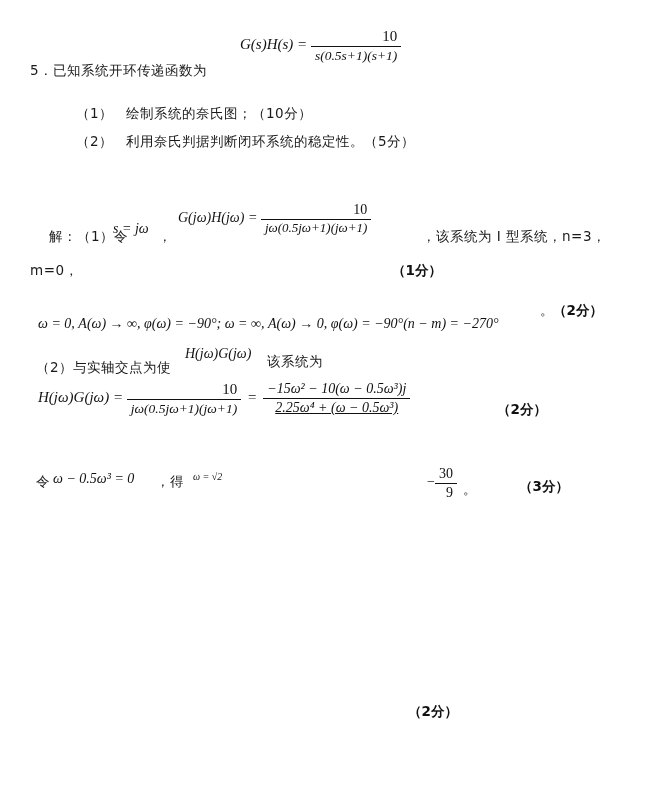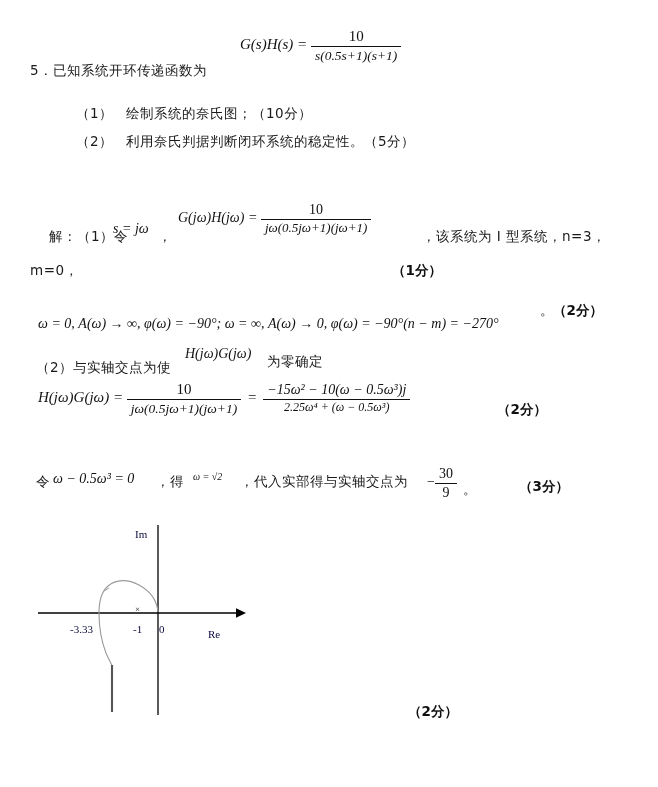--- a/index.html
+++ b/index.html
@@ -31,21 +31,21 @@
     color: #1a1a1a;
   }
 
   
   .math {
     font-family: "Liberation Serif", "DejaVu Serif", serif;
     font-style: italic;
     white-space: nowrap;
     color: #111;
   }
-  .math .up { font-style: normal; }
+  .math .up { font-style: normal; text-align: right; }
   .frac {
     display: inline-block;
     vertical-align: middle;
     text-align: center;
     line-height: 1.12;
   }
   .frac > .num {
     display: block;
     padding: 0 4px 1px 4px;
     border-bottom: 1.2px solid #111;
@@ -121,74 +121,46 @@
   <div class="abs score" style="left:392px; top:262px;">（1分）</div>
 
   <div class="abs math" style="left:38px; top:296px; font-size:14px;margin-top:20px;">
     <span>ω = 0, A(ω) → ∞, φ(ω) = −90°; ω = ∞, A(ω) → 0, φ(ω) = −90°(n − m) = −270°</span>
   </div>
   <div class="abs cn" style="left:540px; top:302px;">。</div>
   <div class="abs score" style="left:553px; top:302px;">（2分）</div>
 
   <div class="abs cn" style="left:36px; top:359px;text-align:right;">（2）与实轴交点为使</div>
   <div class="abs math" style="left:185px; top:346px; font-size:14px;">H(jω)G(jω)</div>
-  <div class="abs cn" style="left:267px; top:353px;">为零确定</div>
+  <div class="abs cn" style="left:267px; top:353px;">该系统为</div>
 
   <div class="abs math" style="left:38px; top:381px; font-size:15px;">
     <span>H(jω)G(jω) =</span>
     <span class="frac">
       <span class="num up">10</span>
       <span class="den" style="font-size:13.5px;">jω(0.5jω+1)(jω+1)</span>
     </span>
     <span class="up" style="padding:0 3px;">=</span>
     <span class="frac">
       <span class="num" style="font-size:14px;">−15ω² − 10(ω − 0.5ω³)j</span>
-      <span class="den" style="font-size:12px;">2.25ω⁴ + (ω − 0.5ω³)</span>
+      <span class="den" style="font-size:14px;text-decoration:underline;">2.25ω⁴ + (ω − 0.5ω³)</span>
     </span>
   </div>
   <div class="abs score" style="left:497px; top:401px;">（2分）</div>
 
   <div class="abs cn" style="left:36px; top:473px;">令</div>
   <div class="abs math" style="left:53px; top:471px; font-size:14px;">ω − 0.5ω³ = 0</div>
   <div class="abs cn" style="left:156px; top:473px;">，得</div>
   <div class="abs math" style="left:193px; top:471px; font-size:10px;">ω = √2</div>
-  <div class="abs cn" style="left:240px; top:473px;">，代入实部得与实轴交点为</div>
 
   <div class="abs math" style="left:427px; top:466px; font-size:14px;">
     <span class="up">−</span><span class="frac">
       <span class="num up">30</span>
       <span class="den up">9</span>
     </span>
   </div>
   <div class="abs cn" style="left:463px; top:481px;">。</div>
   <div class="abs score" style="left:519px; top:478px;">（3分）</div>
 
-  <div class="abs" style="left:0px; top:515px; width:330px; height:210px;">
-    <svg width="330" height="210" viewBox="0 0 330 210">
-
-      <line x1="38" y1="98" x2="236" y2="98" stroke="#000" stroke-width="1.3"></line>
-      <polygon points="236,93.2 246,98 236,102.8" fill="#000"></polygon>
-
-      <line x1="158" y1="10" x2="158" y2="200" stroke="#000" stroke-width="1.3"></line>
-
-      <path d="M 158,97 C 157,86 150,76 139,70 C 128,64 116,64 108,71
-               C 101,77 99,86 99,98" fill="none" stroke="#9a9a9a" stroke-width="1.1"></path>
-      <path d="M 99,98 C 99,112 101,125 106,138 C 109,145 111,148 112,151" fill="none" stroke="#9a9a9a" stroke-width="1.1"></path>
-
-      <line x1="112" y1="150" x2="112" y2="197" stroke="#555" stroke-width="2.1"></line>
-
-      <path d="M 104,76 l 5,-3" stroke="#9a9a9a" stroke-width="1" fill="none"></path>
-    </svg>
-
-    <div class="abs axlabel" style="left:135px; top:13px;">Im</div>
-
-    <div class="abs axlabel" style="left:208px; top:113px;">Re</div>
-
-    <div class="abs ticklabel" style="left:135px; top:89px; font-size:9px; color:#222;">×</div>
-
-    <div class="abs ticklabel" style="left:70px; top:108px;">-3.33</div>
-    <div class="abs ticklabel" style="left:133px; top:108px;">-1</div>
-    <div class="abs ticklabel" style="left:159px; top:108px;">0</div>
-  </div>
 
   <div class="abs score" style="left:408px; top:703px;">（2分）</div>
 
 </div>
 
 </body></html>

